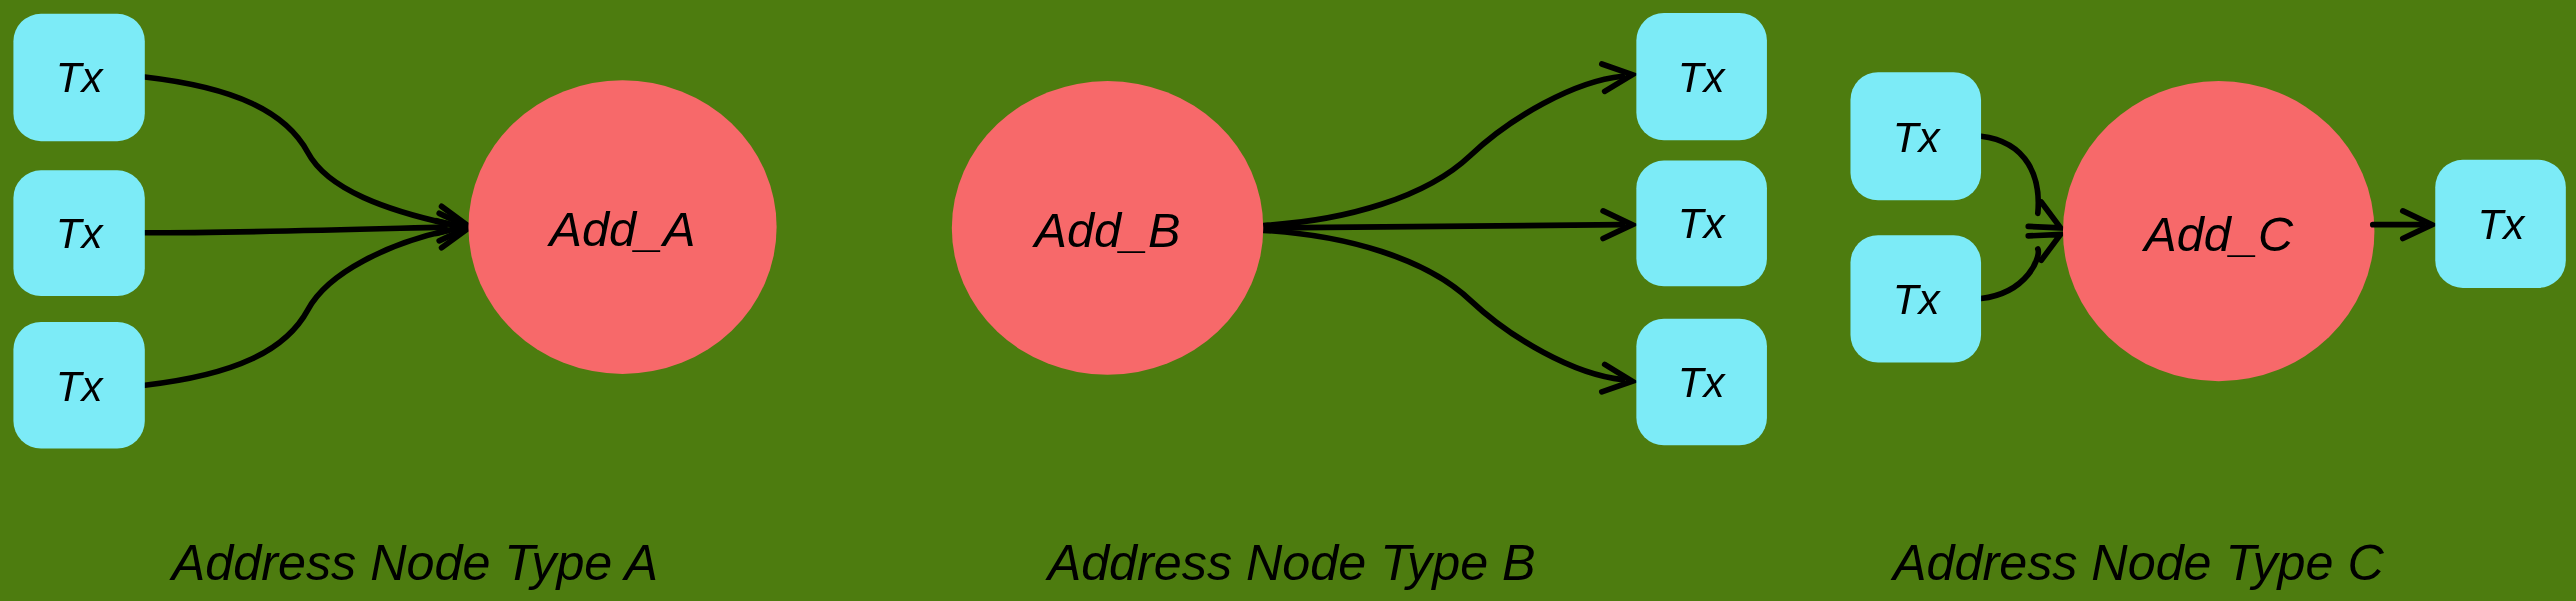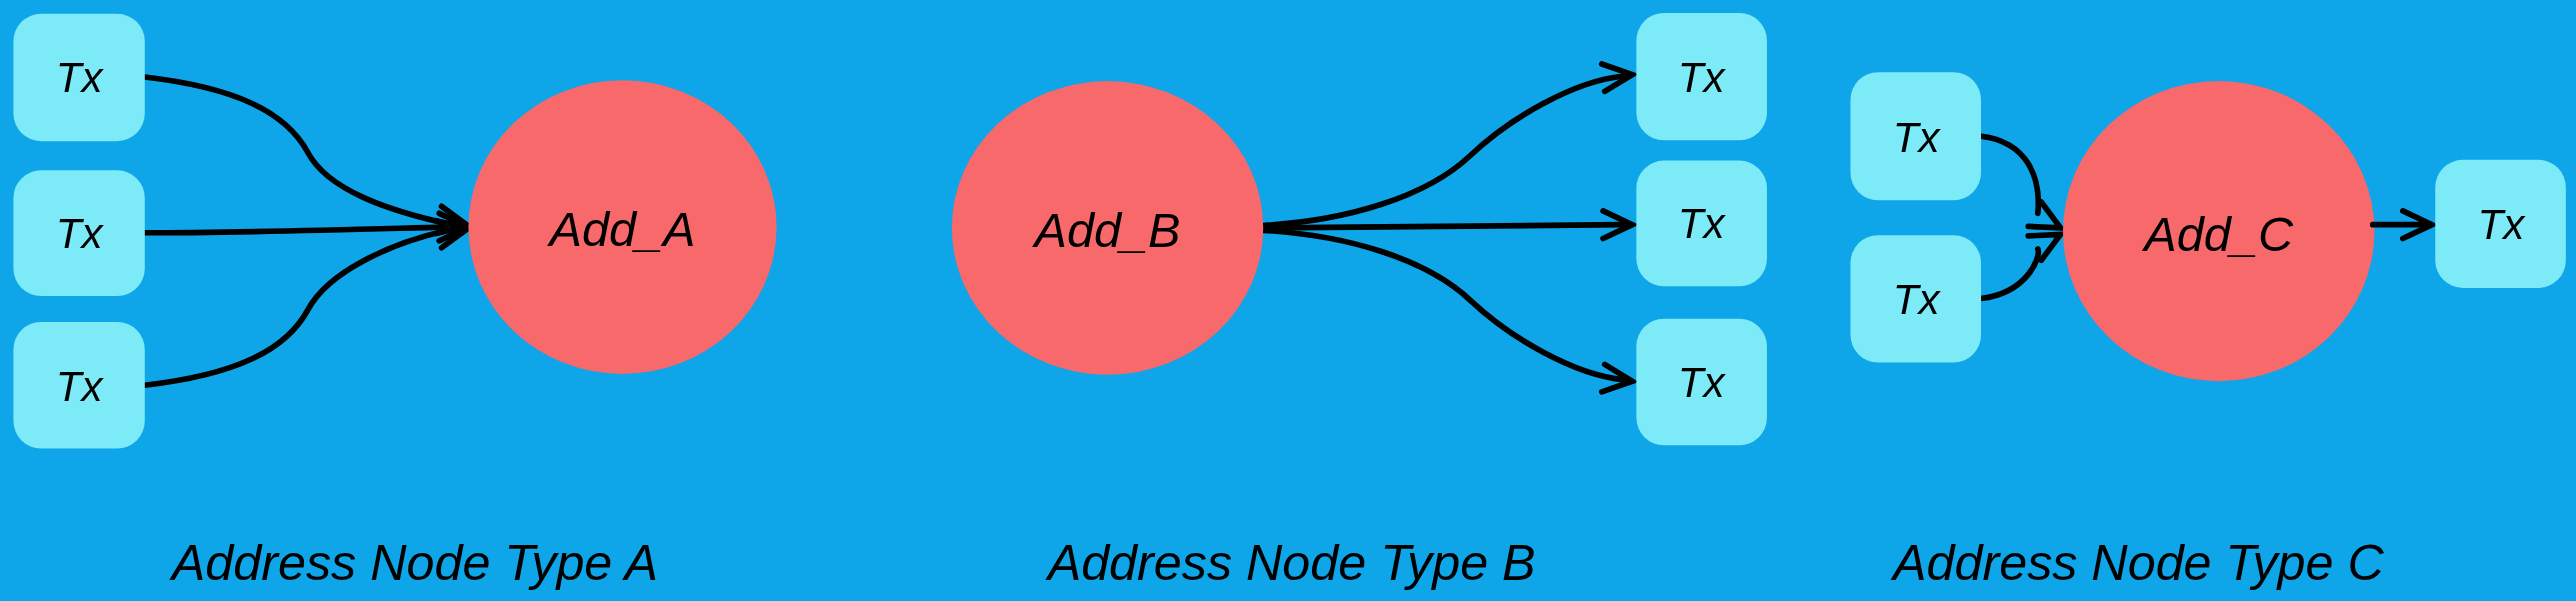--- a/index.html
+++ b/index.html
@@ -4,21 +4,21 @@
 <style>
   html, body {
     margin: 0;
     padding: 0;
     background: #ffffff;
   }
   .canvas {
     position: relative;
     width: 2576px;
     height: 601px;
-    background: #0ea5e9;
+    background: #4d7c0f;
     overflow: hidden;
   }
   svg { display: block; }
   text {
     font-family: "Liberation Sans", sans-serif;
     font-style: italic;
     fill: #000000;
     text-anchor: middle;
     dominant-baseline: central;
   }

